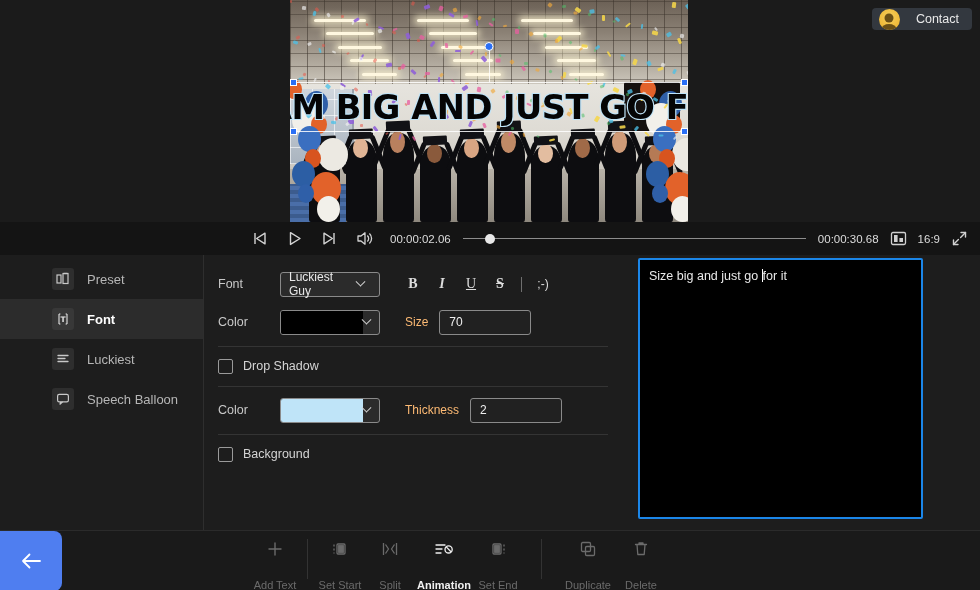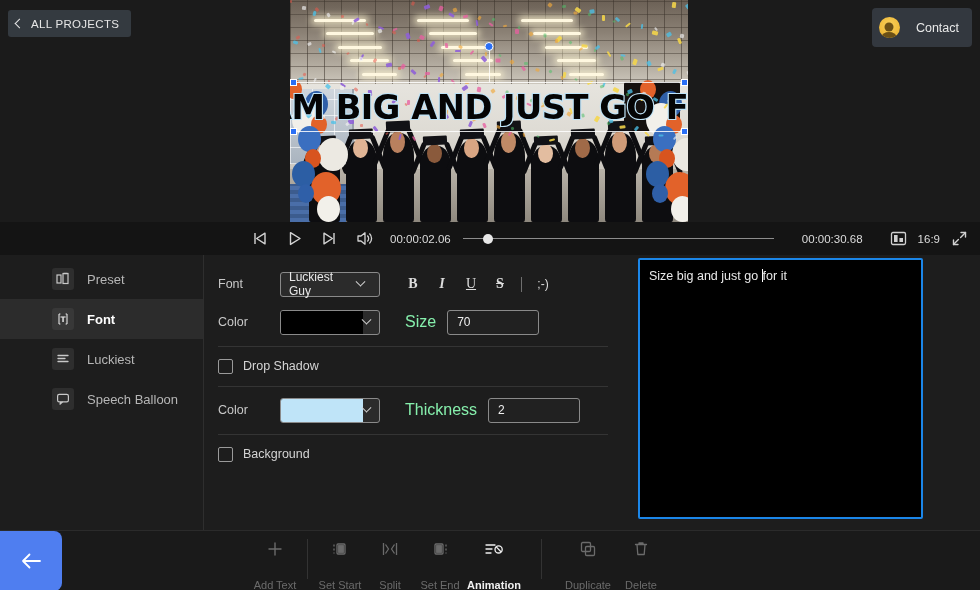--- a/index.html
+++ b/index.html
@@ -21,21 +21,21 @@
     height: 27px; padding: 0 12px 0 8px;
     display: flex; align-items: center; gap: 6px;
     background: #343a40; border-radius: 3px;
     color: #e6e6e6; font-size: 11.5px; letter-spacing: .3px;
     cursor: pointer;
   }
   .chev-left { display:inline-block; width:7px; height:7px; border-left:1.4px solid #e6e6e6;
     border-bottom:1.4px solid #e6e6e6; transform: rotate(45deg); margin-right:2px; }
   .contact-btn {
     position: absolute; right: 8px; top: 8px;
-    height: 39px; padding: 0 13px 0 7px;
+    height: 22px; padding: 0 13px 0 7px;
     display: flex; align-items: center; gap: 16px;
     background: #33383f; border-radius: 4px;
     color: #e9e9e9; font-size: 12.5px; cursor: pointer;
   }
   .avatar { width: 21px; height: 21px; border-radius: 50%;
     background: radial-gradient(circle at 50% 38%, #f7cf5c 0%, #f0bc3c 60%, #e0a92c 100%);
     position: relative; overflow: hidden; flex: none; }
   .avatar::before { content:""; position:absolute; left:50%; top:46%; width:9px; height:9px;
     border-radius:50%; background:#6b5016; transform: translate(-50%,-50%); }
   .avatar::after { content:""; position:absolute; left:50%; bottom:-4px; width:15px; height:10px;
@@ -144,21 +144,21 @@
   .sel .chev { width:7px; height:7px; border-right:1.4px solid #d6d6d6;
     border-bottom:1.4px solid #d6d6d6; transform: rotate(45deg) translate(-2px,-2px); flex:none;
     margin-right:9px; }
   .fmt-group { display:flex; align-items:center; gap:3px; margin-left:20px; }
   .fmt-btn { width:26px; height:24px; display:flex; align-items:center; justify-content:center;
     color:#dcdcdc; font-size:14px; cursor:pointer; }
   .fmt-sep { width:1px; height:15px; background:#6f6f6f; margin:0 5px; }
   .num-field { width:92px; height:25px; background:#212121; border:1px solid #8a8a8a;
     border-radius:3px; color:#efefef; font-size:12px; display:flex; align-items:center;
     padding-left:9px; cursor:text; }
-  .lbl-sm { color:#86efac; font-size:16px; margin-left:25px; margin-right:11px; }
+  .lbl-sm { color:#fdba74; font-size:12px; margin-left:25px; margin-right:11px; }
   .hr { height:1px; background:#343434; margin:5px 0 4px 0; }
   .chk-row { display:flex; align-items:center; gap:10px; height:30px; cursor:pointer; }
   .chk { width:15px; height:15px; border:1.4px solid #9a9a9a; border-radius:2px; flex:none;
     background:transparent; }
   .chk.on { background:#3b6fe0; border-color:#3b6fe0; position:relative; }
   .chk.on::after { content:""; position:absolute; left:4px; top:1px; width:5px; height:9px;
     border-right:2px solid #fff; border-bottom:2px solid #fff; transform: rotate(42deg); }
   .chk-lbl { color:#d4d4d4; font-size:12.5px; }
 
   .textarea-wrap { position:absolute; left:638px; top:258px; width:285px; height:261px;
@@ -183,24 +183,20 @@
   .tool .underline { position:absolute; left:2px; bottom:8px; width:46px; height:3px;
     background:#2a82e4; border-radius:2px; }
   .tool-sep { width:1px; height:40px; background:#333; margin:8px 7px 0 7px; }
 </style>
 </head>
 <body>
 
 <div id="app">
 
   <div class="topbar">
-    <div class="all-projects">
-      <span class="chev-left"></span>
-      <span>ALL PROJECTS</span>
-    </div>
     <div class="contact-btn">
       <span class="avatar"></span>
       <span>Contact</span>
     </div>
 
     <div class="preview">
       <div class="pv-ceiling"></div>
       <div class="pv-grid"></div>
       <div class="pv-lights" id="pvLights">
           <i style="left: 6%; top: 8%; width: 13%;"></i>
@@ -547,21 +543,21 @@
             <path d="M14.4 4.6a6.6 6.6 0 0 1 0 9.8" fill="none" stroke="#e4e4e4" stroke-width="1.3"></path>
           </svg>
       </span>
     </div>
     <span class="time-txt">00:00:02.06</span>
     <div class="scrub">
       <div class="scrub-track"></div>
       <div class="scrub-knob" style="left: 6.5%;"></div>
     </div>
     <div class="tp-right">
-      <span class="time-txt" style="margin:16px">00:00:30.68</span>
+      <span class="time-txt" style="margin:0">00:00:30.68</span>
       <span class="tp-btn" style="width:17px;height:17px">
         <svg width="17" height="17" viewBox="0 0 17 17">
             <rect x="1.5" y="2.5" width="14" height="12" rx="1.4" fill="none" stroke="#e0e0e0" stroke-width="1.3"></rect>
             <rect x="4" y="5" width="3.6" height="7" fill="#e0e0e0"></rect>
             <rect x="9.4" y="8" width="3.6" height="4" fill="#e0e0e0"></rect>
           </svg>
       </span>
       <span class="ratio-txt">16:9</span>
       <span class="tp-btn" style="width:17px;height:17px">
         <svg width="17" height="17" viewBox="0 0 17 17">
@@ -714,42 +710,42 @@
       <div class="tool dim">
         <span class="ic">
           <svg width="18" height="18" viewBox="0 0 18 18">
               <path d="M2.5 3v12M15.5 3v12" stroke="#6b6b6b" stroke-width="1.3"></path>
               <path d="M4.5 4.5 7.5 9l-3 4.5M13.5 4.5 10.5 9l3 4.5" fill="none" stroke="#6b6b6b" stroke-width="1.3" stroke-linejoin="round"></path>
             </svg>
         </span>
         <span class="t-lbl">Split</span>
       </div>
 
+      <div class="tool on" style="width:58px">
+        <span class="ic">
+          <svg width="20" height="18" viewBox="0 0 20 18">
+              <path d="M2 5h9M2 9h6M2 13h5" stroke="#f0f0f0" stroke-width="1.3" stroke-linecap="round"></path>
+              <circle cx="14.6" cy="9.4" r="3.6" fill="none" stroke="#f0f0f0" stroke-width="1.3"></circle>
+              <path d="M12 6.6 17.2 12" stroke="#f0f0f0" stroke-width="1.3"></path>
+            </svg>
+        </span>
+        <span class="t-lbl">Animation</span>
+      </div>
+
       <div class="tool dim">
         <span class="ic">
           <svg width="18" height="18" viewBox="0 0 18 18">
               <rect x="4" y="4" width="8" height="10" rx="1" fill="none" stroke="#6b6b6b" stroke-width="1.3"></rect>
               <rect x="5.6" y="5.6" width="4.8" height="6.8" fill="#6b6b6b"></rect>
               <path d="M15 4.5v9" stroke="#6b6b6b" stroke-width="1.3" stroke-dasharray="2 2"></path>
             </svg>
         </span>
         <span class="t-lbl">Set End</span>
       </div>
 
-      <div class="tool on" style="width:58px">
-        <span class="ic">
-          <svg width="20" height="18" viewBox="0 0 20 18">
-              <path d="M2 5h9M2 9h6M2 13h5" stroke="#f0f0f0" stroke-width="1.3" stroke-linecap="round"></path>
-              <circle cx="14.6" cy="9.4" r="3.6" fill="none" stroke="#f0f0f0" stroke-width="1.3"></circle>
-              <path d="M12 6.6 17.2 12" stroke="#f0f0f0" stroke-width="1.3"></path>
-            </svg>
-        </span>
-        <span class="t-lbl">Animation</span>
-      </div>
-
       <div class="tool-sep" style="margin-left:18px;margin-right:18px"></div>
 
       <div class="tool dim" style="width:56px">
         <span class="ic">
           <svg width="18" height="18" viewBox="0 0 18 18">
               <rect x="2.5" y="2.5" width="9" height="9" rx="1.2" fill="none" stroke="#6b6b6b" stroke-width="1.3"></rect>
               <rect x="6.5" y="6.5" width="9" height="9" rx="1.2" fill="none" stroke="#6b6b6b" stroke-width="1.3"></rect>
             </svg>
         </span>
         <span class="t-lbl">Duplicate</span>

